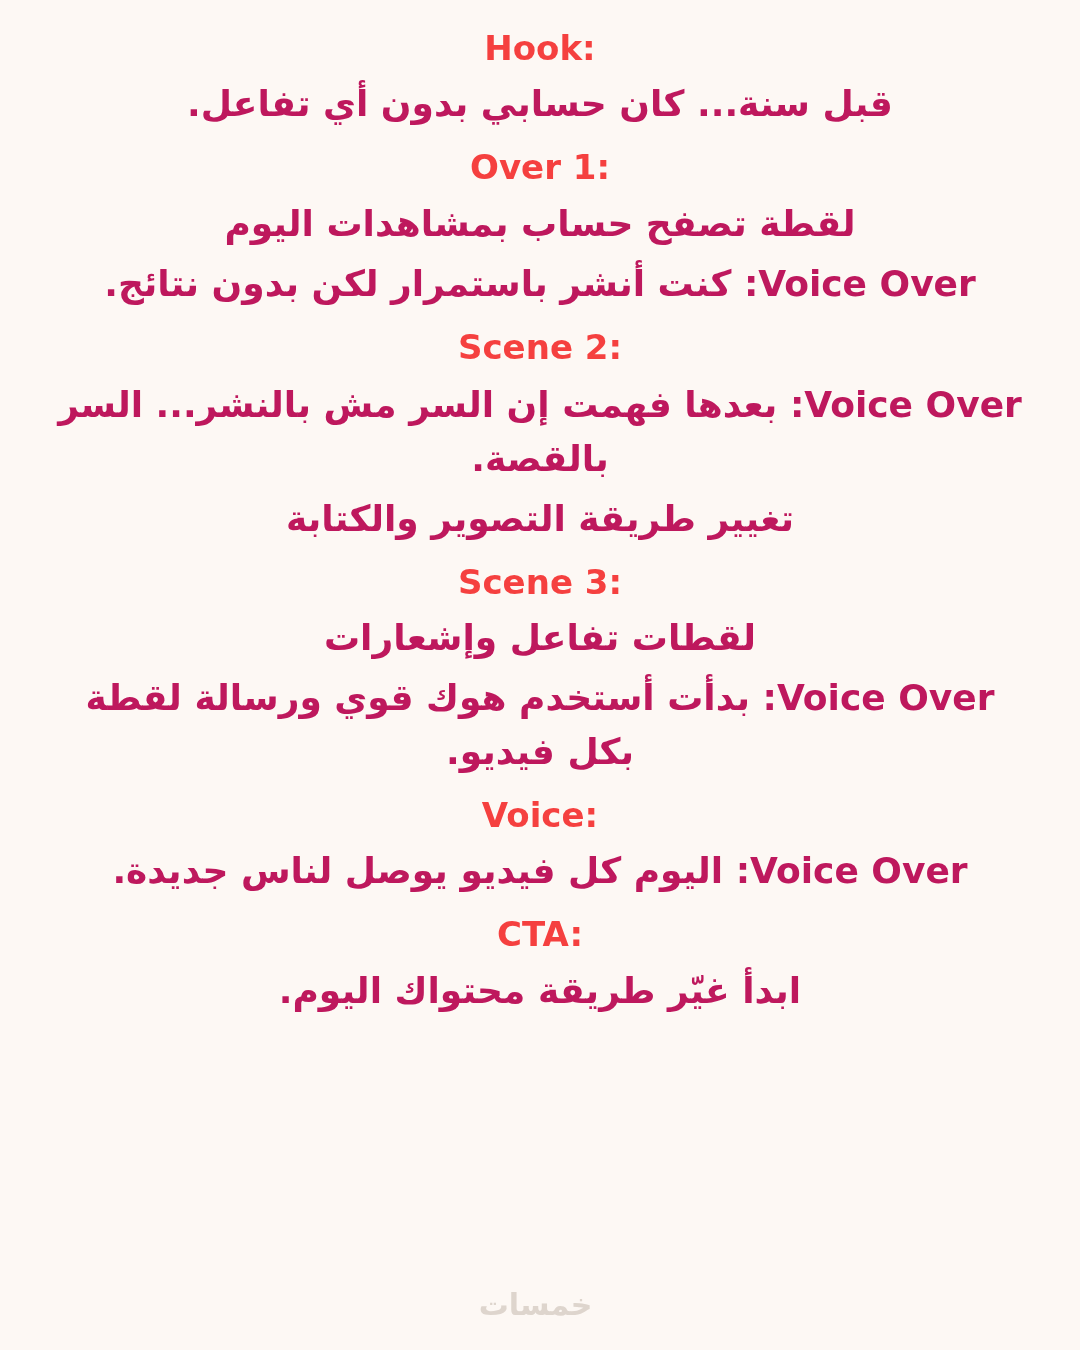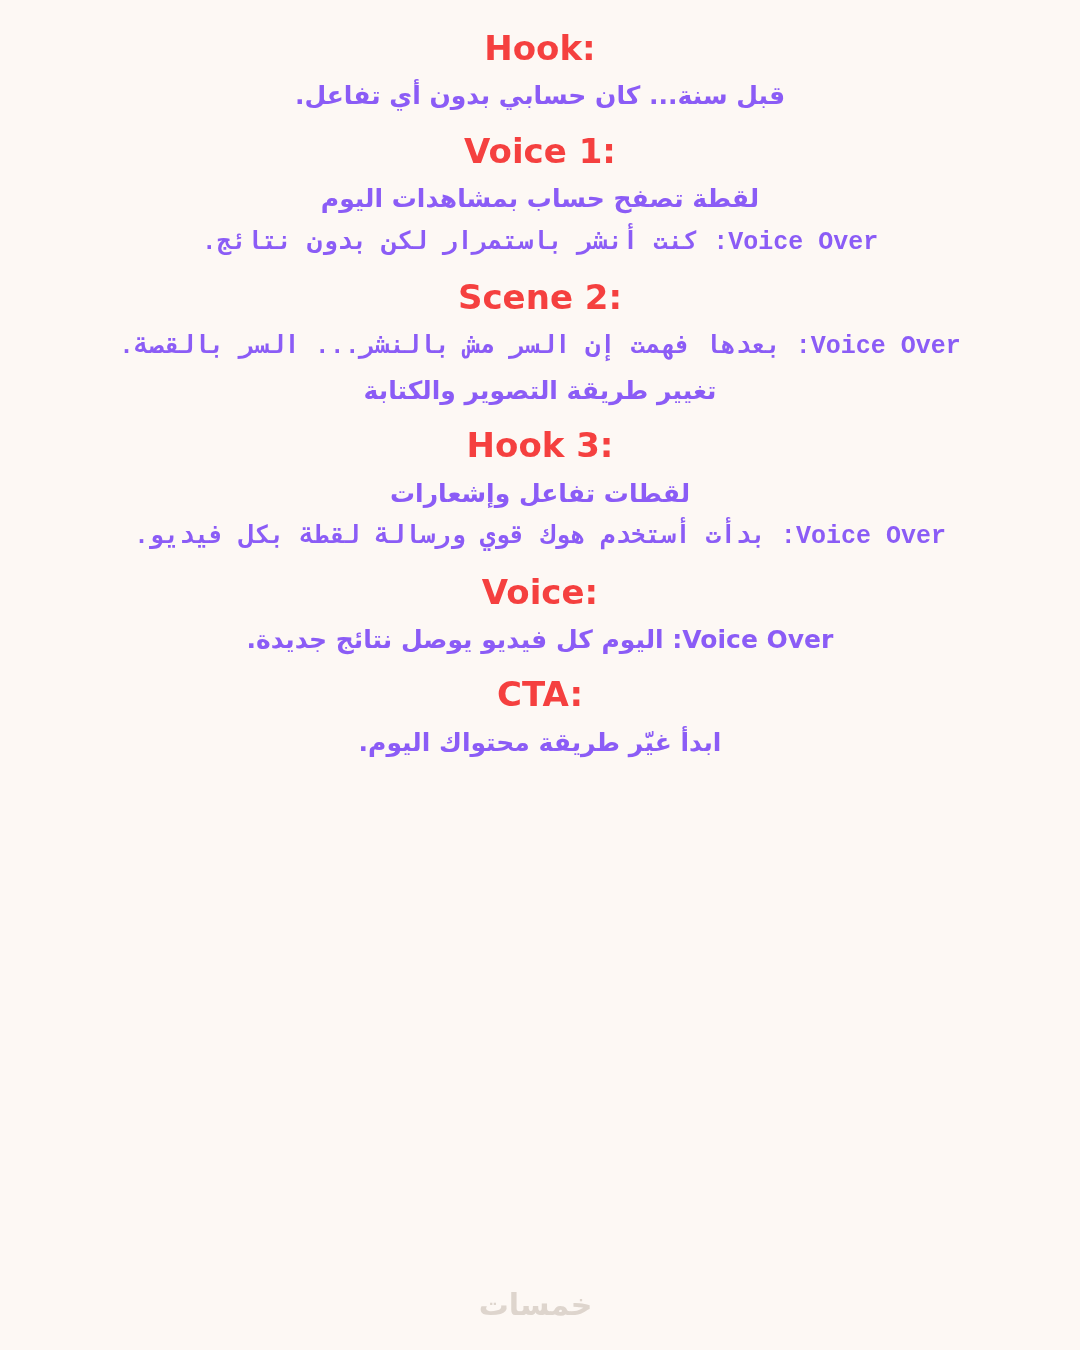--- a/index.html
+++ b/index.html
@@ -31,32 +31,31 @@
   .label {
     color: #f5403f;
     font-size: 34px;
     font-weight: bold;
     line-height: 1.45;
     margin: 6px 0 4px 0;
     text-align: center;
     direction: ltr;
   }
   .body-line {
-    color: #8b5cf6;
-    font-size: 25px;
+    color: #be185d;
+    font-size: 36px;
     font-weight: bold;
     line-height: 1.5;
     margin: 2px 0 6px 0;
     text-align: center;
     direction: rtl;
     padding: 0 10px;
   }
   .body-line.tight {
     margin-top: 6px;
-    font-family: Liberation Mono, monospace;
   }
   .watermark {
     position: absolute;
     bottom: 28px;
     left: 0;
     right: 9px;
     text-align: center;
     color: #ded5cd;
     font-size: 30px;
     font-weight: bold;
@@ -68,40 +67,40 @@
 <body>
 
 <div class="page">
 
   <div class="block">
     <div class="label">Hook:</div>
     <div class="body-line">قبل سنة... كان حسابي بدون أي تفاعل.</div>
   </div>
 
   <div class="block">
-    <div class="label">Voice 1:</div>
+    <div class="label">Over 1:</div>
     <div class="body-line">لقطة تصفح حساب بمشاهدات اليوم</div>
     <div class="body-line tight">Voice Over: كنت أنشر باستمرار لكن بدون نتائج.</div>
   </div>
 
   <div class="block">
     <div class="label">Scene 2:</div>
     <div class="body-line tight">Voice Over: بعدها فهمت إن السر مش بالنشر... السر بالقصة.</div>
     <div class="body-line">تغيير طريقة التصوير والكتابة</div>
   </div>
 
   <div class="block">
-    <div class="label">Hook 3:</div>
+    <div class="label">Scene 3:</div>
     <div class="body-line">لقطات تفاعل وإشعارات</div>
     <div class="body-line tight">Voice Over: بدأت أستخدم هوك قوي ورسالة لقطة بكل فيديو.</div>
   </div>
 
   <div class="block">
     <div class="label">Voice:</div>
-    <div class="body-line">Voice Over: اليوم كل فيديو يوصل نتائج جديدة.</div>
+    <div class="body-line">Voice Over: اليوم كل فيديو يوصل لناس جديدة.</div>
   </div>
 
   <div class="block">
     <div class="label">CTA:</div>
     <div class="body-line">ابدأ غيّر طريقة محتواك اليوم.</div>
   </div>
 
   <div class="watermark">خمسات</div>
 
 </div>

